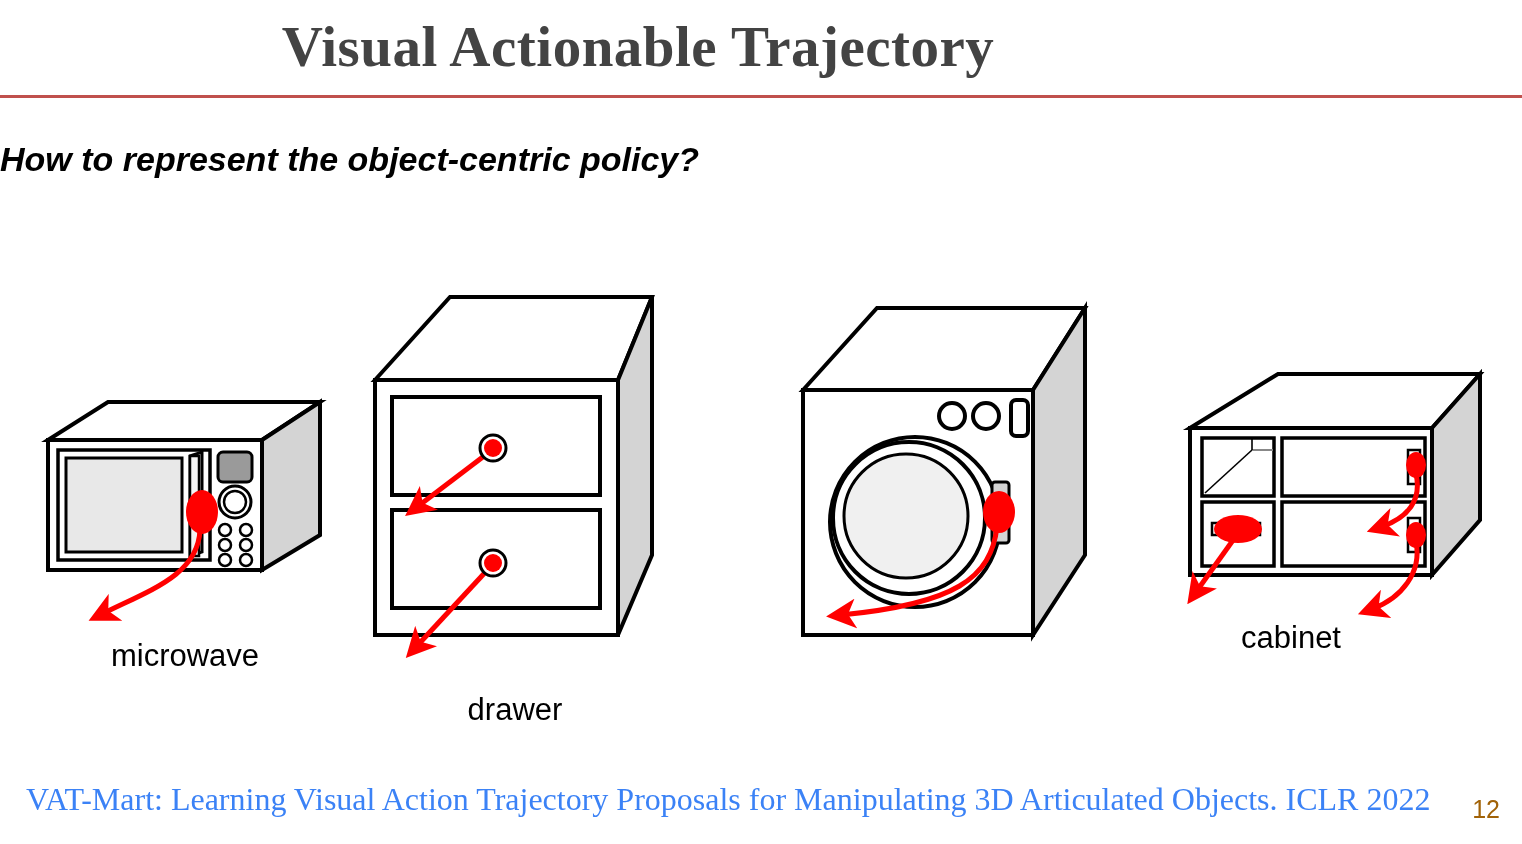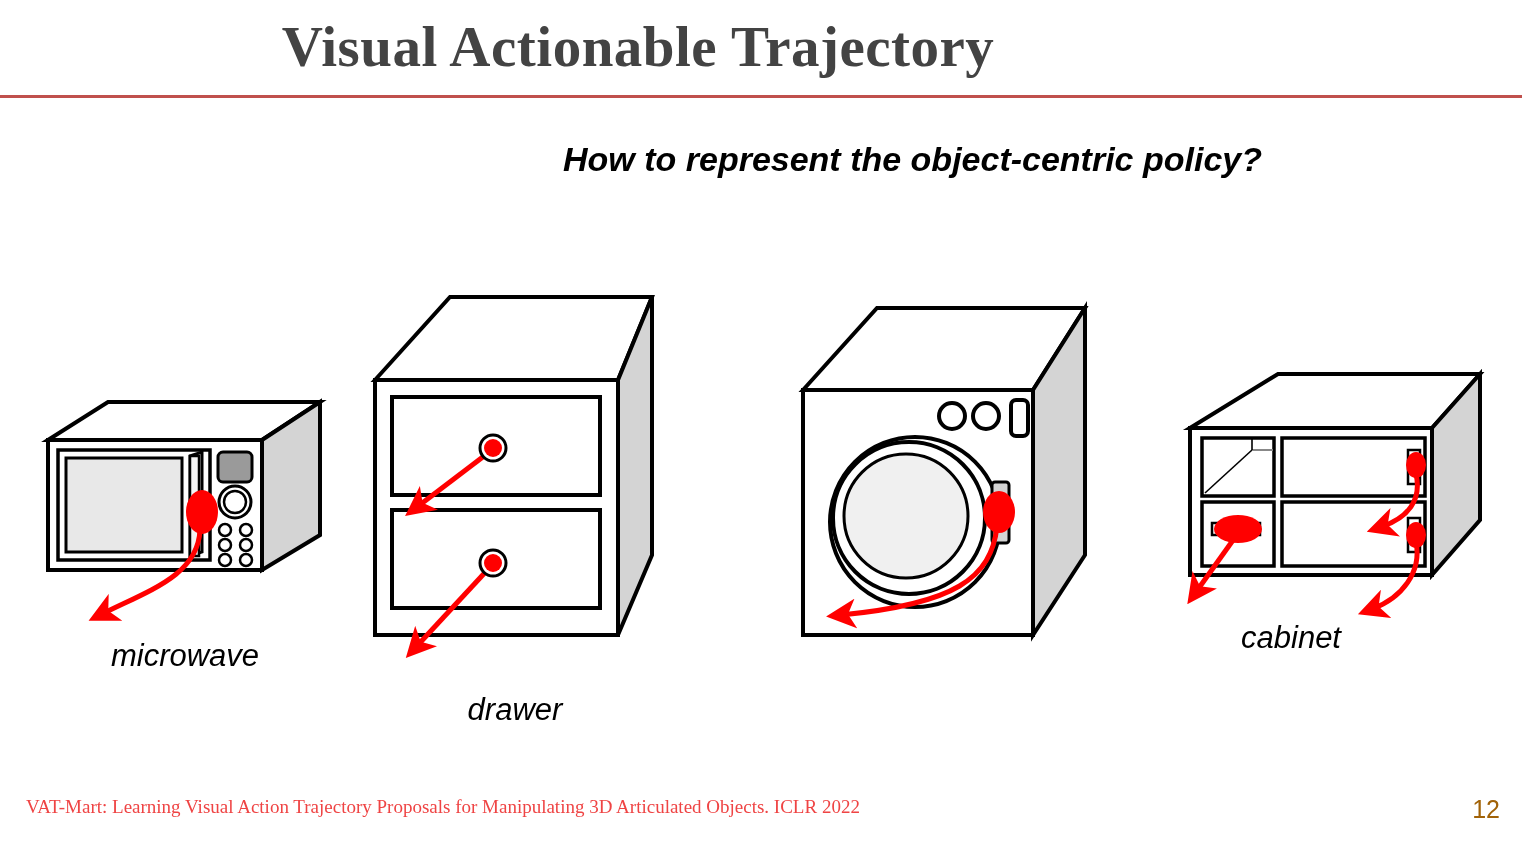--- a/index.html
+++ b/index.html
@@ -38,58 +38,57 @@
     height: 3px;
     background: #c0504d;
   }
 
   
   #slide-subtitle {
     position: absolute;
     top: 140px;
     left: 0;
     width: 1262px;
-    text-align: right;
+    text-align: left;
     font-family: "Liberation Sans", sans-serif;
     font-style: italic;
     font-weight: bold;
     font-size: 34px;
     color: #000000;
     white-space: nowrap;
   }
 
   
   #figure-area {
     position: absolute;
     top: 200px;
     left: 0;
     width: 1497px;
     height: 530px;
-    font-style: italic;
   }
   .object-fig {
     position: absolute;
   }
   .object-label {
     position: absolute;
     text-align: center;
     font-family: "Liberation Sans", sans-serif;
     font-size: 31px;
     color: #000000;
     white-space: nowrap;
   }
 
   
   #footer-citation {
     position: absolute;
     left: 26px;
     bottom: 26px;
     font-family: "Liberation Serif", serif;
-    font-size: 19px;
-    color: #ef4444;
+    font-size: 32px;
+    color: #3b82f6;
     white-space: nowrap;
   }
   #page-number {
     position: absolute;
     right: 22px;
     bottom: 20px;
     font-family: "Liberation Sans", sans-serif;
     font-size: 25px;
     color: #a16207;
   }

